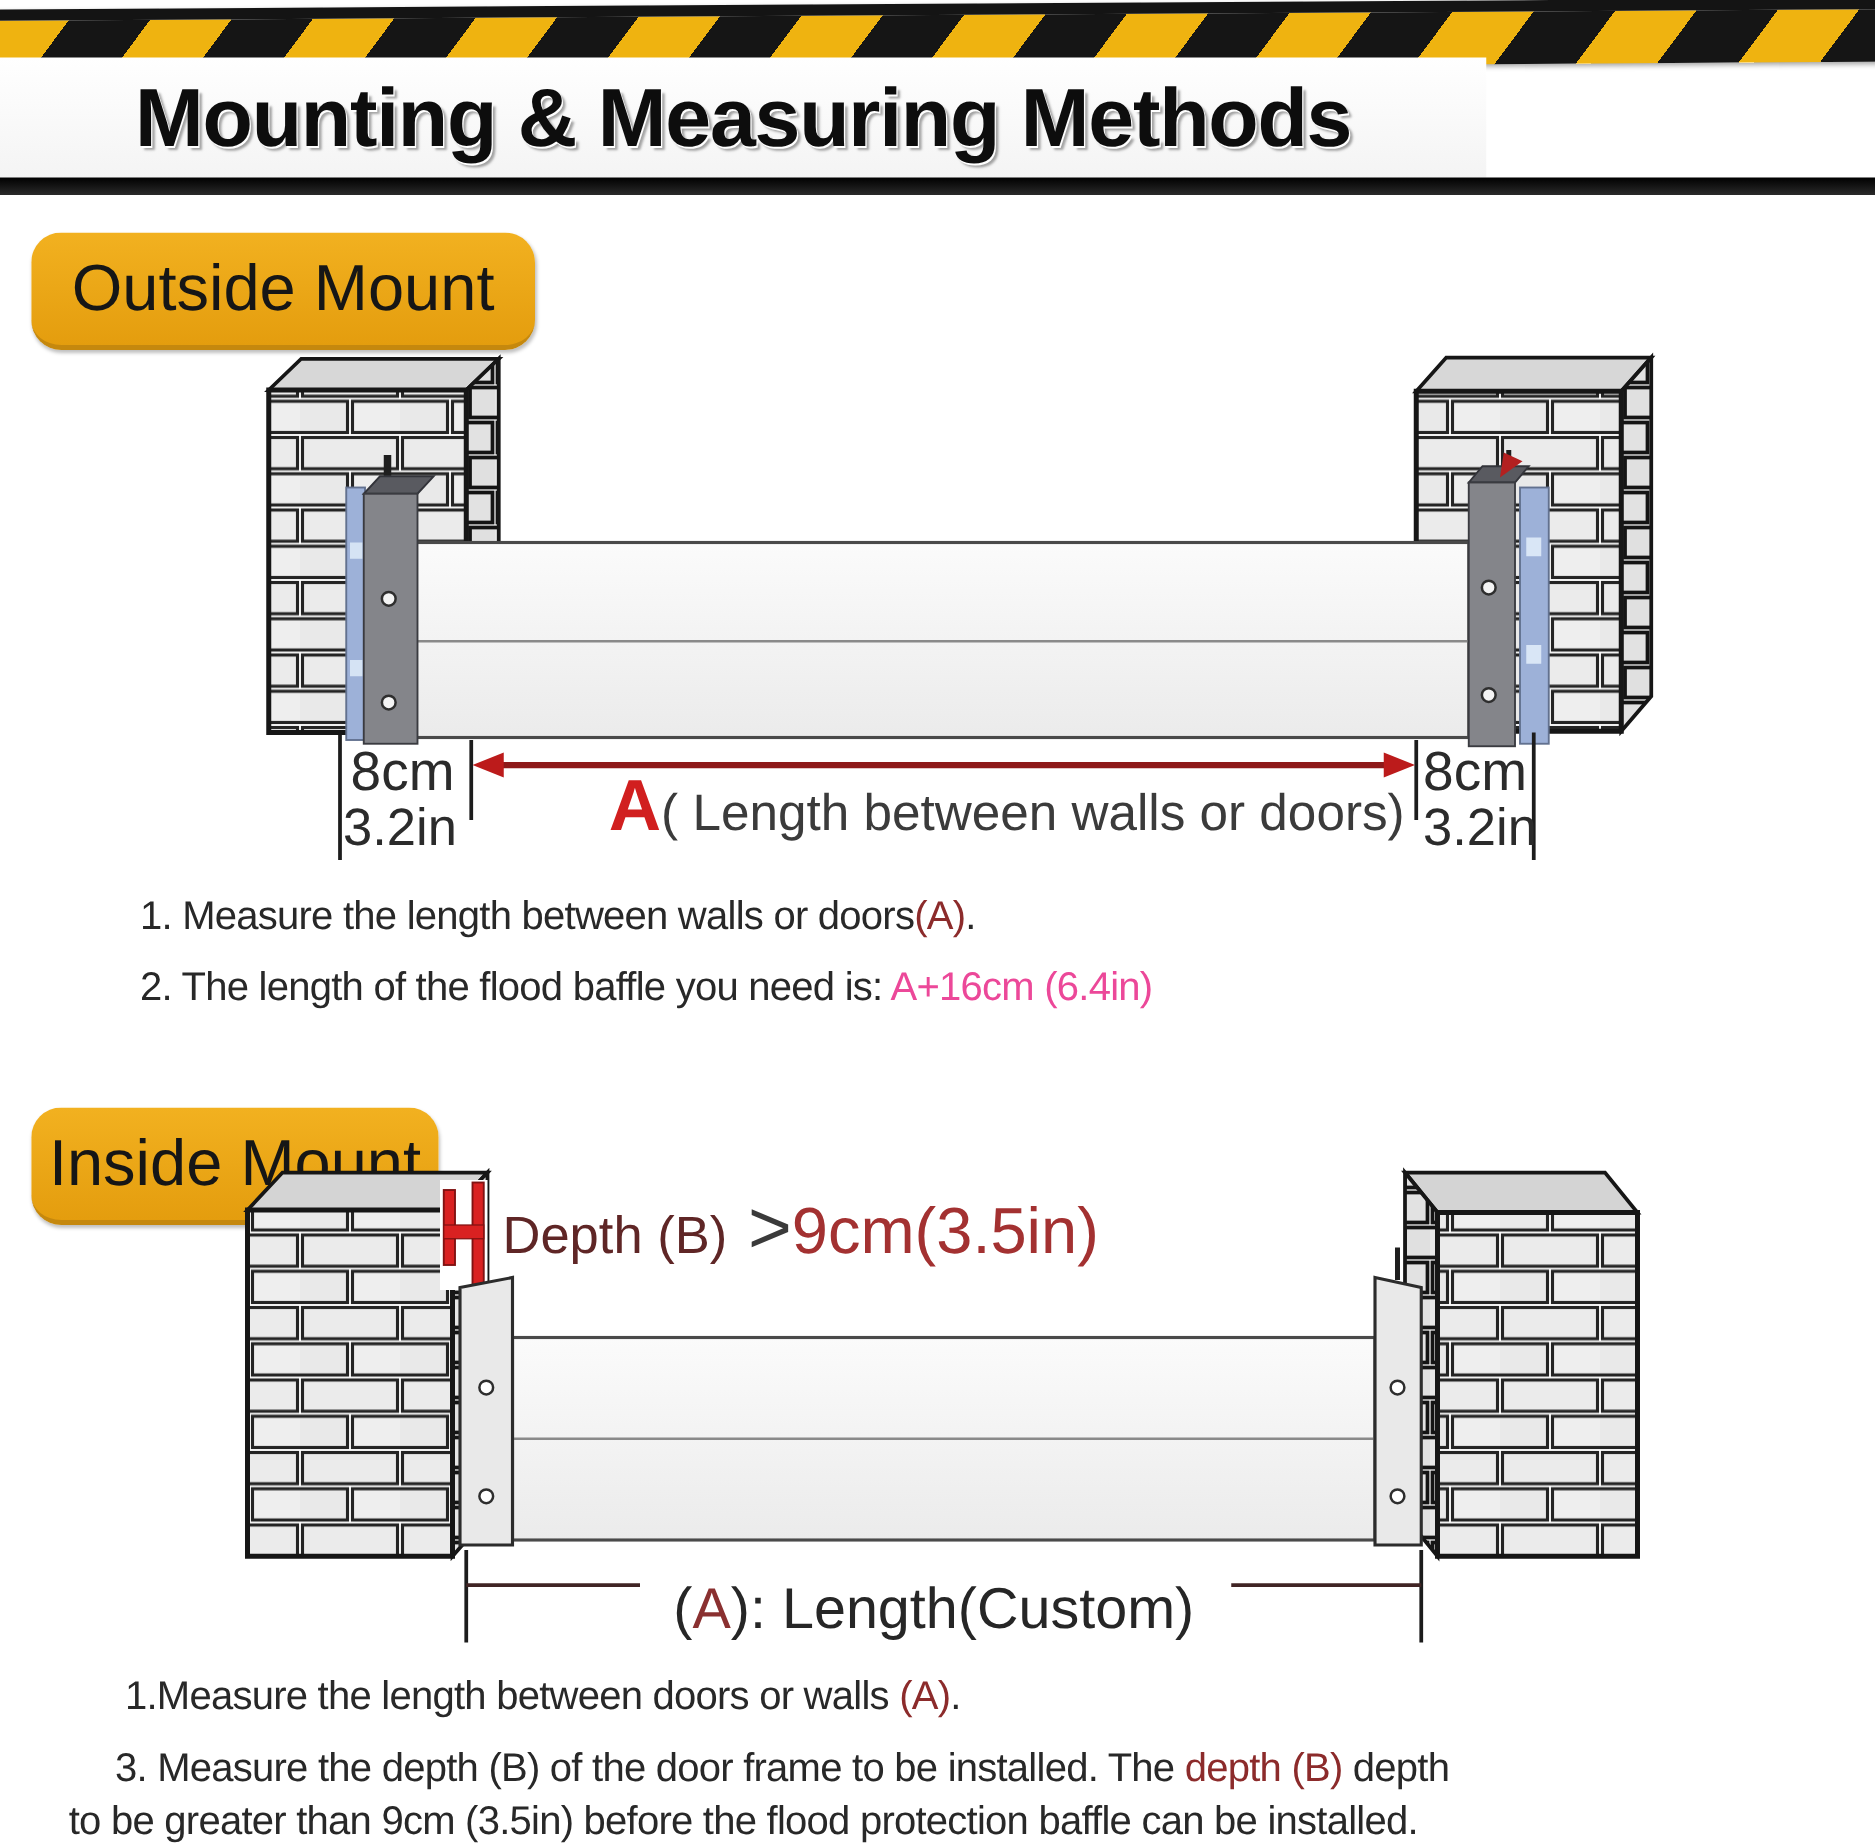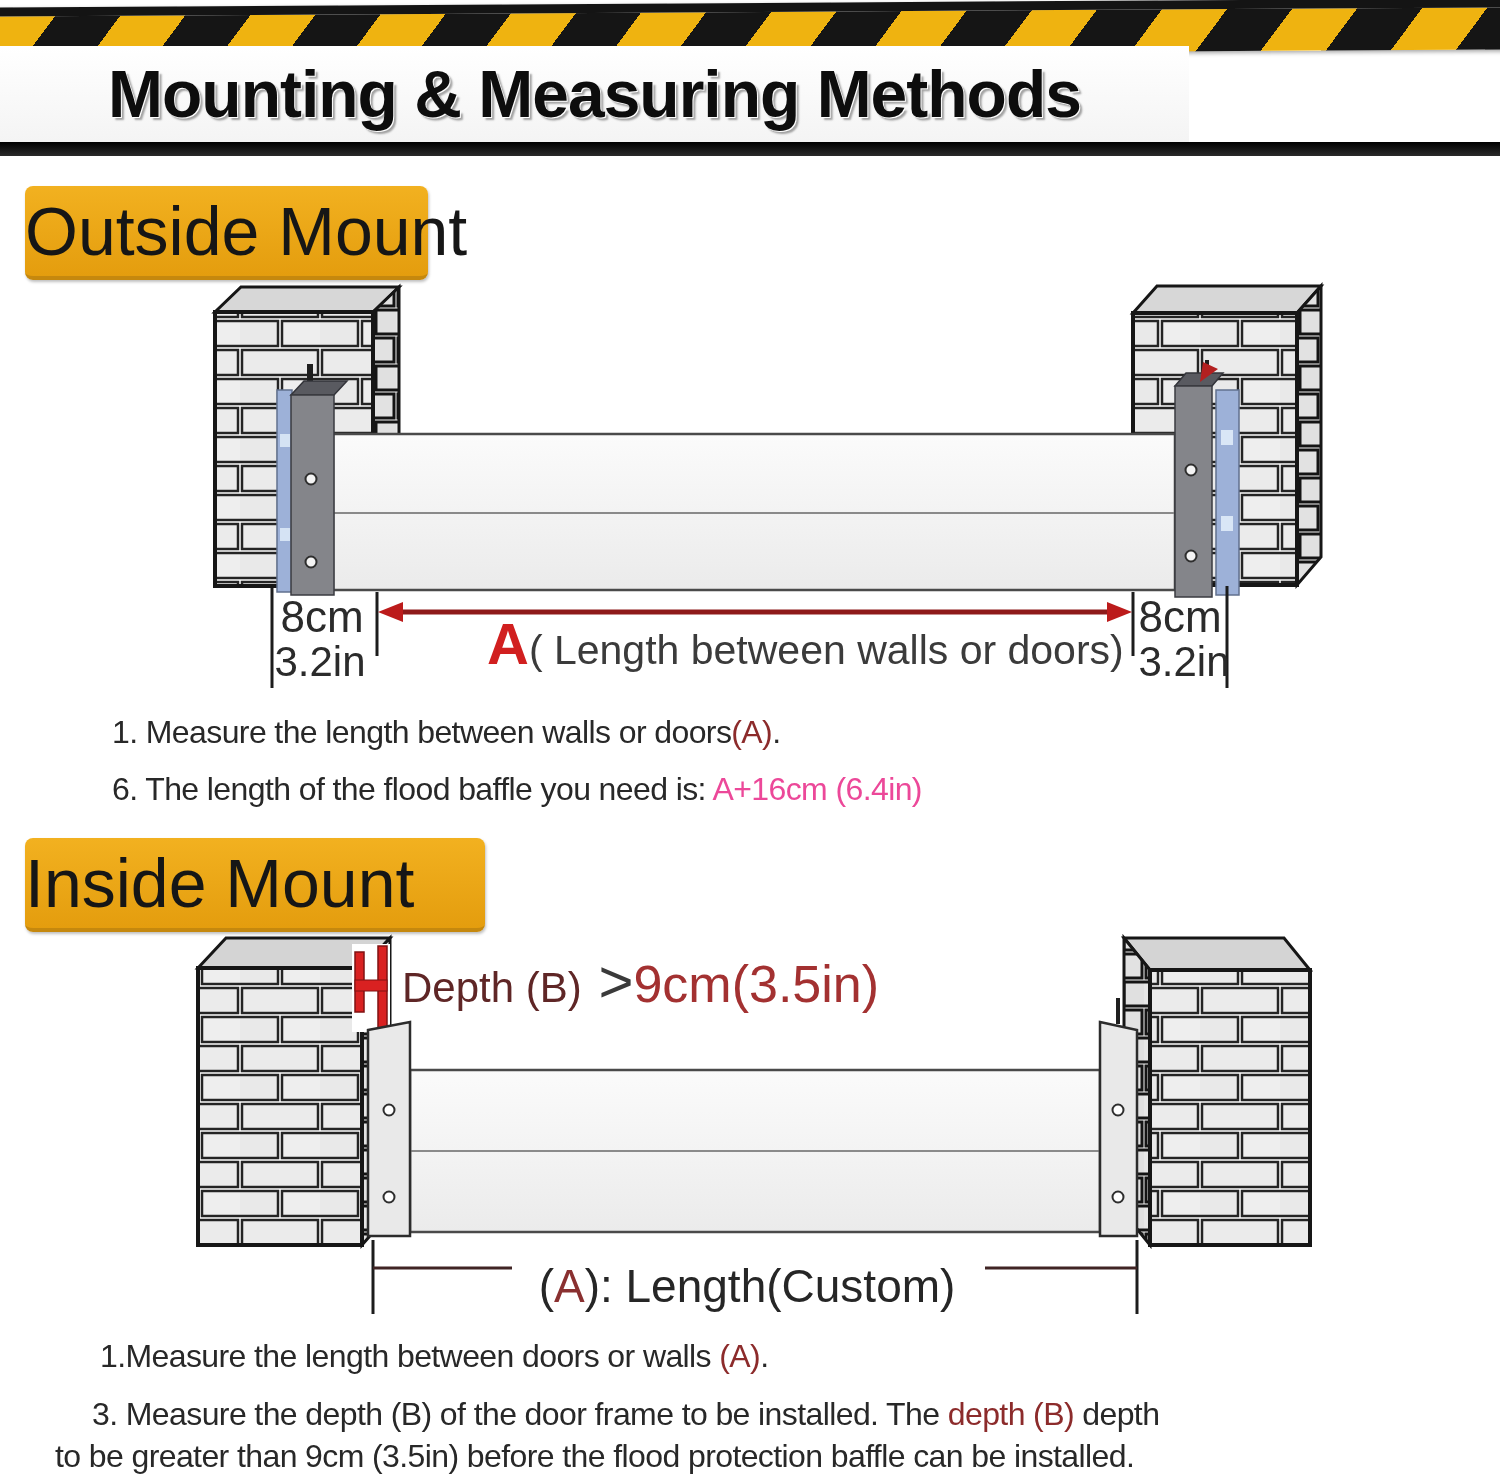--- a/index.html
+++ b/index.html
@@ -24,29 +24,29 @@
     font-size:66px;font-weight:700;letter-spacing:-1px;color:#0d0d0d;
     text-shadow:1px 1px 0 #ffffff,3px 3px 2px rgba(0,0,0,.35);
     white-space:nowrap;
   }
   .black-bar{
     position:absolute;left:0;top:142px;width:1500px;height:14px;
     background:linear-gradient(#000,#2a2a2a);
   }
   
   .badge{
-    position:absolute;height:90px;border-radius:8px;
+    position:absolute;height:90px;border-radius:24px;
     background:linear-gradient(#f2b120,#e49d0e);
     border-bottom:4px solid #c5880e;
-    display:flex;align-items:center;justify-content:flex-start;
-    color:#161616;font-size:68px;white-space:nowrap;
+    display:flex;align-items:center;justify-content:center;
+    color:#161616;font-size:52px;white-space:nowrap;
     box-shadow:1px 2px 3px rgba(0,0,0,.25);
   }
   .badge-outside{left:25px;top:186px;width:403px;}
-  .badge-inside{left:25px;top:838px;width:460px;}
+  .badge-inside{left:25px;top:886px;width:326px;}
   
   svg{position:absolute;left:0;}
   #outside-svg{top:278px;}
   #inside-svg{top:933px;}
   text{font-family:"Liberation Sans",sans-serif;}
   
   .instr{
     position:absolute;font-size:32px;letter-spacing:-0.6px;color:#282828;
     white-space:nowrap;line-height:1.0;
   }
@@ -149,21 +149,21 @@
   <text x="1184" y="676" font-size="42" fill="#2b2b2b" text-anchor="middle">3.2in</text>
   <text x="487" y="664">
     <tspan font-size="58" font-weight="bold" fill="#d11f1f">A</tspan><tspan font-size="41" fill="#3b3b3b">( Length between walls or doors)</tspan>
   </text>
 </svg>
 
 <div class="instr" id="o-step1">
   <span>1. Measure the length between walls or doors</span><span class="hl-maroon">(A)</span><span>.</span>
 </div>
 <div class="instr" id="o-step2">
-  <span>6. The length of the flood baffle you need is: </span><span class="hl-red">A+16cm (6.4in)</span>
+  <span>2. The length of the flood baffle you need is: </span><span class="hl-red">A+16cm (6.4in)</span>
 </div>
 
 <div class="badge badge-inside">
   <span>Inside Mount</span>
 </div>
 
 <svg id="inside-svg" width="1500" height="384" viewBox="0 933 1500 384">
 
   <g>
     <polygon points="198,968 362,968 390,938 226,938" fill="#d4d4d4" stroke="#161616" stroke-width="3"></polygon>

